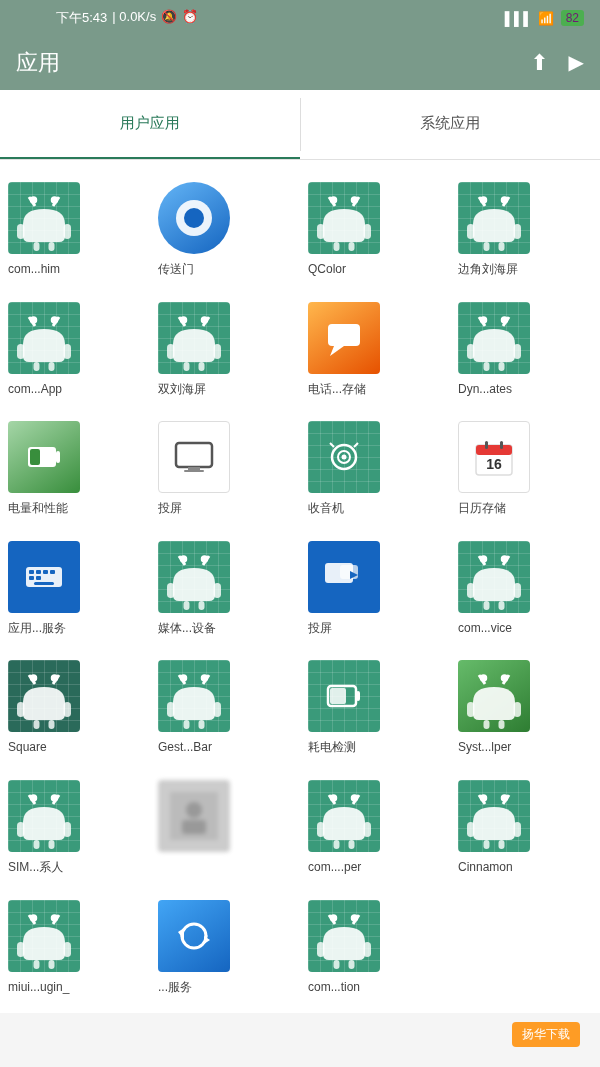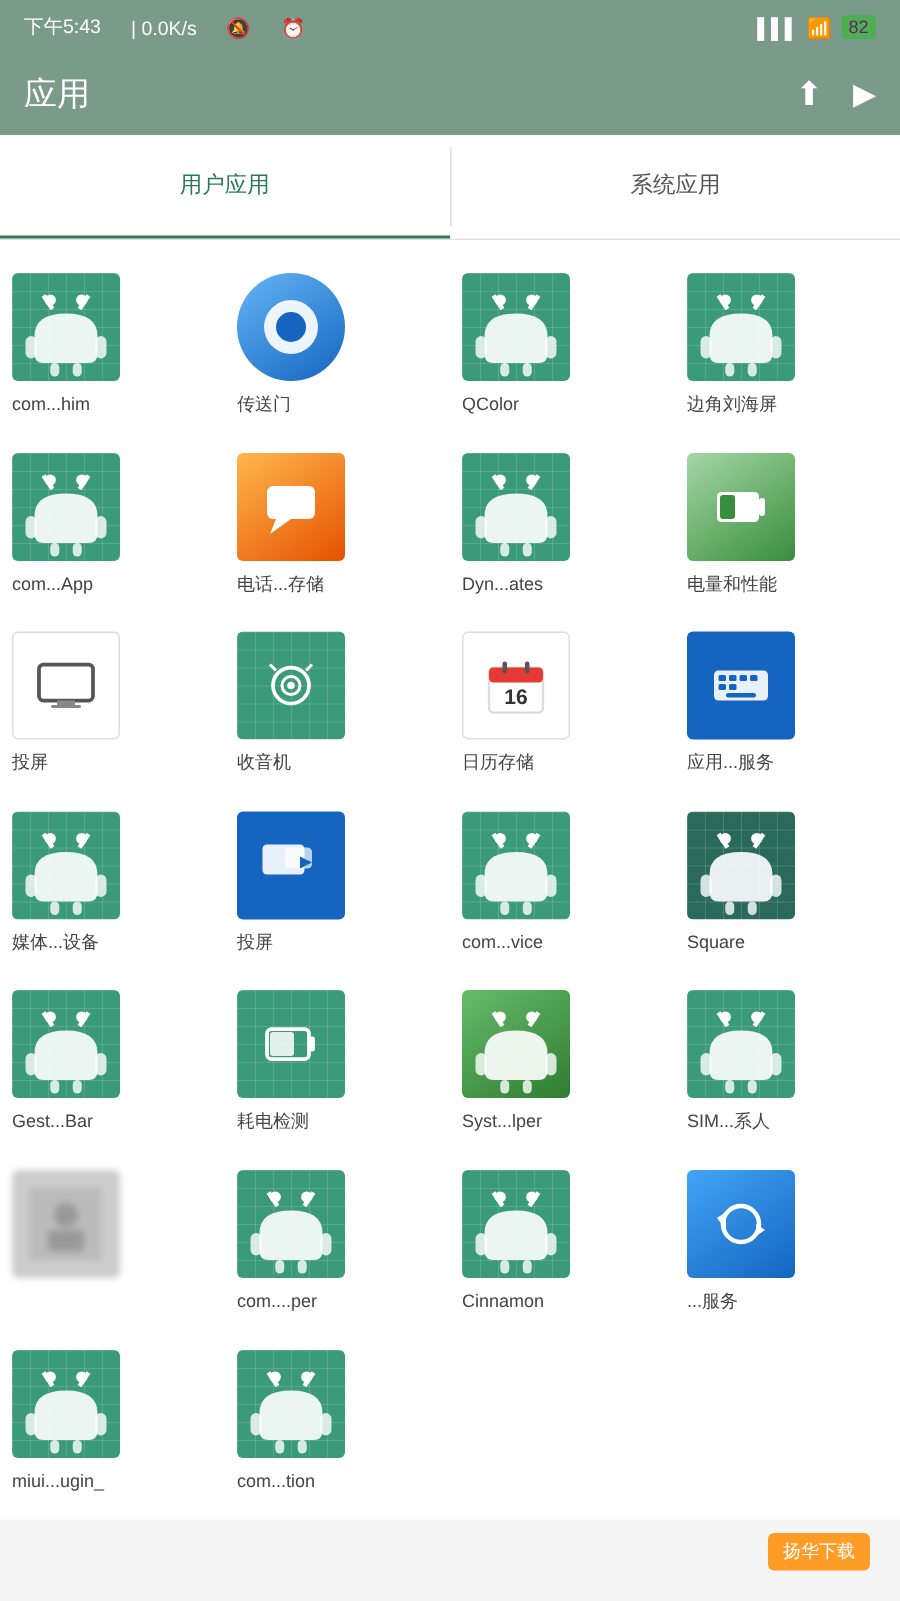--- a/index.html
+++ b/index.html
@@ -17,21 +17,21 @@
     .status-bar {
       background: #7a9a8a;
       color: white;
       padding: 6px 16px;
       display: flex;
       justify-content: space-between;
       align-items: center;
       font-size: 13px;
       height: 36px;
     }
-    .status-left { display: flex; align-items: center; gap: 20px; }
+    .status-left { display: flex; gap: 5px; margin-left: 40px; }
     .status-right { display: flex; align-items: center; gap: 6px; }
 
     
     .header {
       background: #7a9a8a;
       color: white;
       padding: 10px 16px;
       display: flex;
       justify-content: space-between;
       align-items: center;
@@ -237,20 +237,36 @@
     <rect x="37" y="28" width="5" height="10" rx="2.5" fill="white" opacity="0.8"></rect>
     <rect x="17" y="40" width="4" height="6" rx="2" fill="white" opacity="0.8"></rect>
     <rect x="27" y="40" width="4" height="6" rx="2" fill="white" opacity="0.8"></rect>
     <line x1="14" y1="10" x2="18" y2="16" stroke="white" stroke-width="2"></line>
     <line x1="34" y1="10" x2="30" y2="16" stroke="white" stroke-width="2"></line>
   </svg>
       </div>
       <span class="app-label">com...App</span>
     </div>
     <div class="app-item">
+      <div class="app-icon grid-bg" style="background-color:#3a9a7a;">
+        <svg viewBox="0 0 48 48" xmlns="http://www.w3.org/2000/svg">
+    <circle cx="17" cy="12" r="2.5" fill="white"></circle>
+    <circle cx="31" cy="12" r="2.5" fill="white"></circle>
+    <path d="M10 28 Q10 18 24 18 Q38 18 38 28 L38 36 Q38 40 34 40 L14 40 Q10 40 10 36 Z" fill="white" opacity="0.9"></path>
+    <rect x="6" y="28" width="5" height="10" rx="2.5" fill="white" opacity="0.8"></rect>
+    <rect x="37" y="28" width="5" height="10" rx="2.5" fill="white" opacity="0.8"></rect>
+    <rect x="17" y="40" width="4" height="6" rx="2" fill="white" opacity="0.8"></rect>
+    <rect x="27" y="40" width="4" height="6" rx="2" fill="white" opacity="0.8"></rect>
+    <line x1="14" y1="10" x2="18" y2="16" stroke="white" stroke-width="2"></line>
+    <line x1="34" y1="10" x2="30" y2="16" stroke="white" stroke-width="2"></line>
+  </svg>
+      </div>
+      <span class="app-label">双刘海屏</span>
+    </div>
+    <div class="app-item">
       <div class="app-icon" style="background:linear-gradient(145deg,#ffb74d,#e65100);">
         <svg viewBox="0 0 48 48" width="48" height="48">
           <rect x="8" y="10" width="32" height="22" rx="4" fill="white"></rect>
           <polygon points="14,32 10,42 24,32" fill="white"></polygon>
         </svg>
       </div>
       <span class="app-label">电话...存储</span>
     </div>
     <div class="app-item">
       <div class="app-icon grid-bg" style="background-color:#3a9a7a;">
@@ -478,20 +494,36 @@
     <rect x="37" y="28" width="5" height="10" rx="2.5" fill="white" opacity="0.8"></rect>
     <rect x="17" y="40" width="4" height="6" rx="2" fill="white" opacity="0.8"></rect>
     <rect x="27" y="40" width="4" height="6" rx="2" fill="white" opacity="0.8"></rect>
     <line x1="14" y1="10" x2="18" y2="16" stroke="white" stroke-width="2"></line>
     <line x1="34" y1="10" x2="30" y2="16" stroke="white" stroke-width="2"></line>
   </svg>
       </div>
       <span class="app-label">Cinnamon</span>
     </div>
     <div class="app-item">
+      <div class="app-icon grid-bg" style="background-color:#3a9a7a;">
+        <svg viewBox="0 0 48 48" xmlns="http://www.w3.org/2000/svg">
+    <circle cx="17" cy="12" r="2.5" fill="white"></circle>
+    <circle cx="31" cy="12" r="2.5" fill="white"></circle>
+    <path d="M10 28 Q10 18 24 18 Q38 18 38 28 L38 36 Q38 40 34 40 L14 40 Q10 40 10 36 Z" fill="white" opacity="0.9"></path>
+    <rect x="6" y="28" width="5" height="10" rx="2.5" fill="white" opacity="0.8"></rect>
+    <rect x="37" y="28" width="5" height="10" rx="2.5" fill="white" opacity="0.8"></rect>
+    <rect x="17" y="40" width="4" height="6" rx="2" fill="white" opacity="0.8"></rect>
+    <rect x="27" y="40" width="4" height="6" rx="2" fill="white" opacity="0.8"></rect>
+    <line x1="14" y1="10" x2="18" y2="16" stroke="white" stroke-width="2"></line>
+    <line x1="34" y1="10" x2="30" y2="16" stroke="white" stroke-width="2"></line>
+  </svg>
+      </div>
+      <span class="app-label">miui...ugin_</span>
+    </div>
+    <div class="app-item">
       <div class="app-icon" style="background:linear-gradient(145deg,#42a5f5,#1565c0);">
         <svg viewBox="0 0 48 48" width="48" height="48">
           <path d="M12 24 A12 12 0 0 1 36 24" stroke="white" stroke-width="3" fill="none" stroke-linecap="round"></path>
           <path d="M36 24 A12 12 0 0 1 12 24" stroke="white" stroke-width="3" fill="none" stroke-linecap="round"></path>
           <polygon points="8,20 14,16 14,28" fill="white"></polygon>
           <polygon points="40,28 34,24 34,32" fill="white"></polygon>
         </svg>
       </div>
       <span class="app-label">...服务</span>
     </div>
@@ -502,35 +534,19 @@
     <circle cx="31" cy="12" r="2.5" fill="white"></circle>
     <path d="M10 28 Q10 18 24 18 Q38 18 38 28 L38 36 Q38 40 34 40 L14 40 Q10 40 10 36 Z" fill="white" opacity="0.9"></path>
     <rect x="6" y="28" width="5" height="10" rx="2.5" fill="white" opacity="0.8"></rect>
     <rect x="37" y="28" width="5" height="10" rx="2.5" fill="white" opacity="0.8"></rect>
     <rect x="17" y="40" width="4" height="6" rx="2" fill="white" opacity="0.8"></rect>
     <rect x="27" y="40" width="4" height="6" rx="2" fill="white" opacity="0.8"></rect>
     <line x1="14" y1="10" x2="18" y2="16" stroke="white" stroke-width="2"></line>
     <line x1="34" y1="10" x2="30" y2="16" stroke="white" stroke-width="2"></line>
   </svg>
       </div>
-      <span class="app-label">miui...ugin_</span>
-    </div>
-    <div class="app-item">
-      <div class="app-icon grid-bg" style="background-color:#3a9a7a;">
-        <svg viewBox="0 0 48 48" xmlns="http://www.w3.org/2000/svg">
-    <circle cx="17" cy="12" r="2.5" fill="white"></circle>
-    <circle cx="31" cy="12" r="2.5" fill="white"></circle>
-    <path d="M10 28 Q10 18 24 18 Q38 18 38 28 L38 36 Q38 40 34 40 L14 40 Q10 40 10 36 Z" fill="white" opacity="0.9"></path>
-    <rect x="6" y="28" width="5" height="10" rx="2.5" fill="white" opacity="0.8"></rect>
-    <rect x="37" y="28" width="5" height="10" rx="2.5" fill="white" opacity="0.8"></rect>
-    <rect x="17" y="40" width="4" height="6" rx="2" fill="white" opacity="0.8"></rect>
-    <rect x="27" y="40" width="4" height="6" rx="2" fill="white" opacity="0.8"></rect>
-    <line x1="14" y1="10" x2="18" y2="16" stroke="white" stroke-width="2"></line>
-    <line x1="34" y1="10" x2="30" y2="16" stroke="white" stroke-width="2"></line>
-  </svg>
-      </div>
       <span class="app-label">com...tion</span>
     </div>
   </div>
 
 <div class="watermark">
   <span>扬华下载</span>
 </div>
 
 </body></html>

